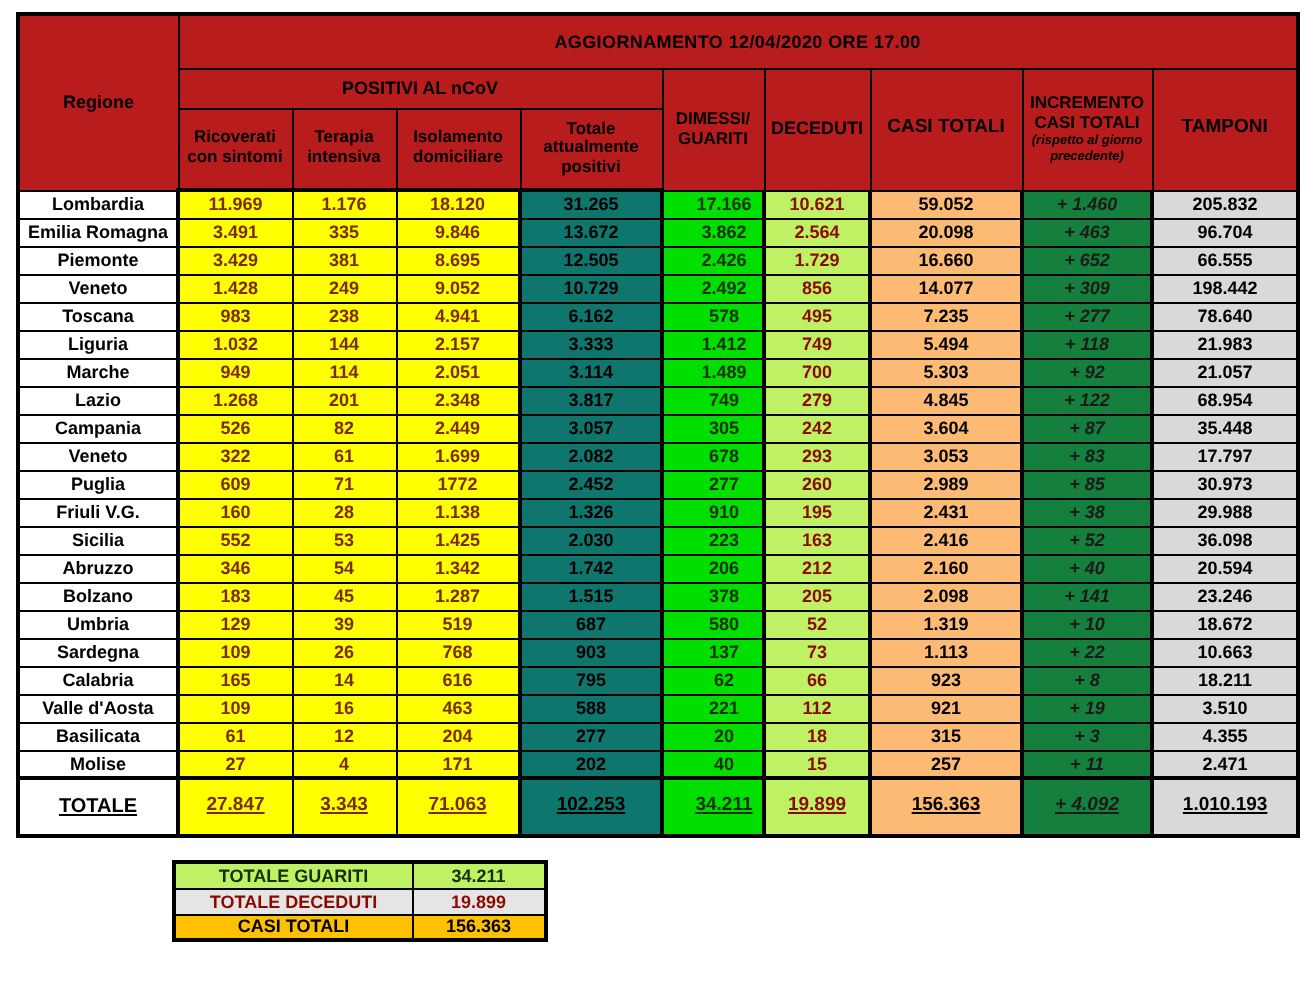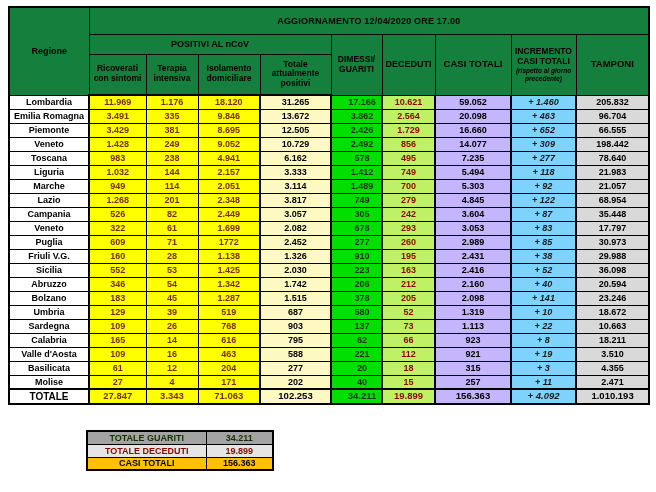--- a/index.html
+++ b/index.html
@@ -20,48 +20,48 @@
   }
   .main-table th, .main-table td {
     border: 1px solid #000;
     padding: 0 1px;
     text-align: center;
     vertical-align: middle;
     overflow: hidden;
     line-height: 1.15;
   }
   .main-table th {
-    background: #15803d;
+    background: #b91c1c;
     color: #000;
     font-weight: bold;
     font-size: 9px;
   }
   .banner-cell { height: 27px; font-size: 11.5px; letter-spacing: .2px; border-bottom-width: 2px; }
   .regione-cell { font-size: 10px; border-right-width: 2px; }
   .group-cell { height: 20px; font-size: 9.5px; }
   .subhead-row th { height: 41px; font-size: 8.5px; border-bottom-width: 2px; }
   .h-orange { background: #ffc000; }
   .incr-main { display: block; font-size: 8.5px; font-weight: bold; }
   .incr-note { display: block; font-size: 6.5px; font-style: italic; font-weight: 600; margin-top: 1px; }
 
   .main-table tbody td {
     height: 14px;
     font-size: 9px;
     font-weight: bold;
     white-space: nowrap;
   }
   td.region    { background: #ffffff; color: #000; font-size: 9.5px; border-right-width: 2px; margin-left: 42px; }
   td.c-yellow  { background: #ffff00; color: #7a2b00; }
-  td.c-total   { background: #fef9c3; color: #000; border-left-width: 2px; border-right-width: 2px; margin-left: 48px; }
+  td.c-total   { background: #0f766e; color: #000; border-left-width: 2px; border-right-width: 2px; margin-left: 48px; }
   td.c-green   { background: #00df00; color: #143000; border-right-width: 2px; padding-left: 12px; }
   td.c-red     { background: #bef264; color: #8b0900; border-right-width: 2px; }
-  td.c-orange  { background: #c4b5fd; color: #000; border-right-width: 2px; }
-  td.c-incr    { background: #7dd3fc; color: #1a1a1a; font-style: italic; font-weight: 600; border-right-width: 2px; }
+  td.c-orange  { background: #fdba74; color: #000; border-right-width: 2px; }
+  td.c-incr    { background: #15803d; color: #1a1a1a; font-style: italic; font-weight: 600; border-right-width: 2px; }
   td.c-tamponi { background: #d9d9d9; color: #000; margin-top: 25px; }
-  tr.total td  { border-top-width: 2px; height: 15px; font-size: 9.5px; }
+  tr.total td  { border-top-width: 2px; height: 29px; font-size: 9.5px; text-decoration: underline; }
   tr.total td.region { font-size: 10px; }
 
   
   .legend-table {
     position: absolute; left: 86px; top: 430px;
     border-collapse: collapse;
     border: 2px solid #000;
     table-layout: fixed;
   }
   .legend-table td {
@@ -69,21 +69,21 @@
     height: 13px;
     font-size: 9px;
     font-weight: bold;
     text-align: center;
     padding: 0 2px;
     white-space: nowrap;
   }
   .legend-label { width: 119px; }
   .legend-value { width: 67px; }
   tr.l-yellow td { background: #ffff00; color: #000; }
-  tr.l-green  td { background: #a3a3a3; color: #143000; margin-top: 11px; }
+  tr.l-green  td { background: #bef264; color: #143000; margin-top: 11px; }
   tr.l-red    td { background: #e5e5e5; color: #8b0900; }
   tr.l-orange td { background: #ffc000; color: #000; }
 </style>
 </head>
 <body>
 
 <table class="main-table">
   <colgroup>
     <col style="width:80px">
       <col style="width:57px">

